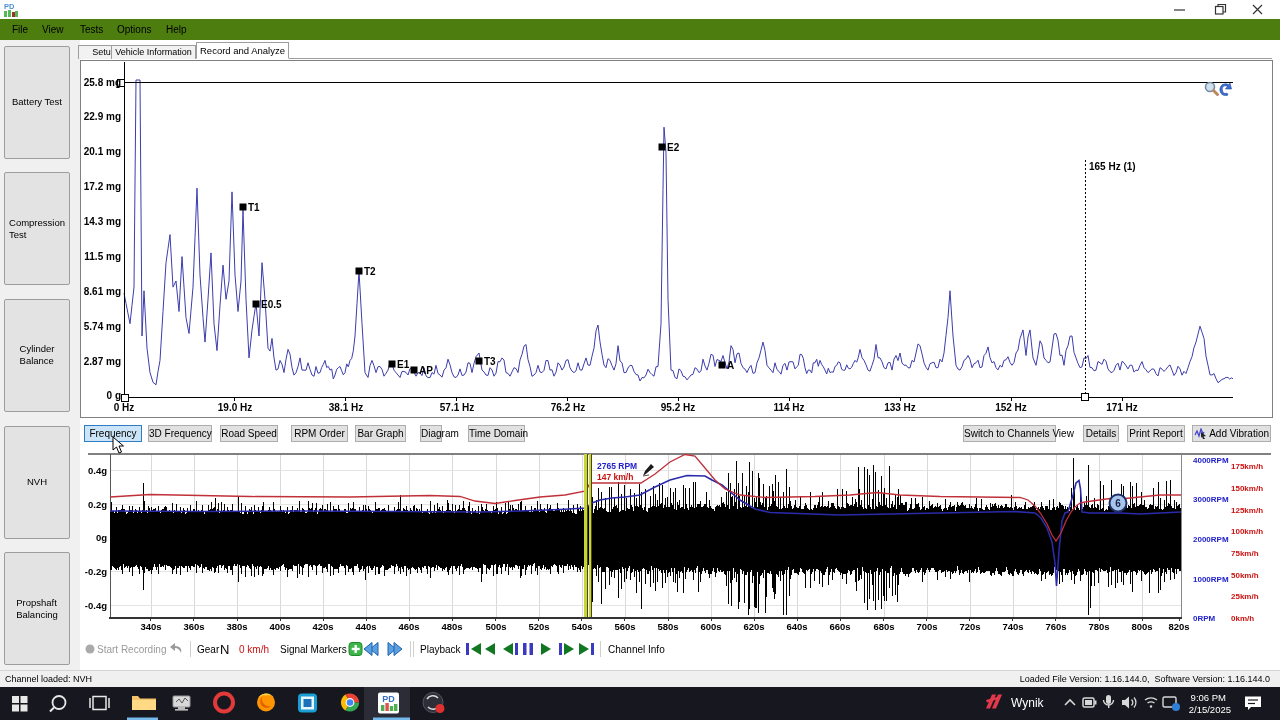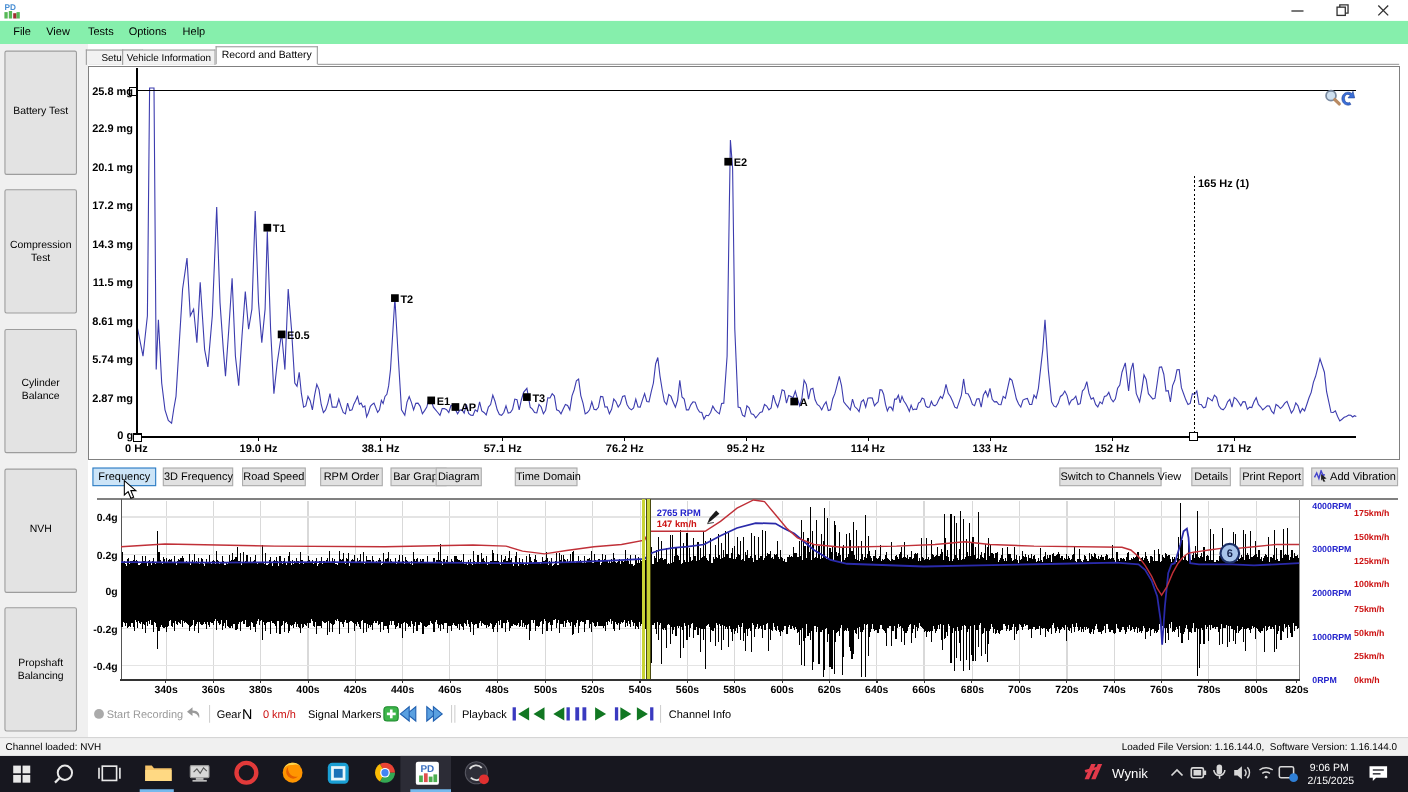--- a/index.html
+++ b/index.html
@@ -6,21 +6,21 @@
 .ax { font:bold 10px "Liberation Sans",sans-serif; fill:#000; }
 .ax2 { font:bold 9.5px "Liberation Sans",sans-serif; fill:#000; }
 .mk { font:bold 10px "Liberation Sans",sans-serif; fill:#000; }
 .rpm { font:bold 8px "Liberation Sans",sans-serif; fill:#2222cc; }
 .kmh { font:bold 8px "Liberation Sans",sans-serif; fill:#cc1111; }
 .rpmbig { font:bold 8.5px "Liberation Sans",sans-serif; fill:#2222cc; }
 .kmhbig { font:bold 8.5px "Liberation Sans",sans-serif; fill:#cc1111; }
 .ct { font:10px "Liberation Sans",sans-serif; fill:#000; }
 .sbtn { position:absolute; left:4px; width:66px; height:113px; background:#e3e3e3;
   border:1px solid #9d9d9d; border-radius:2px; font-size:9.5px; color:#000;
-  display:flex; align-items:center; justify-content:center; text-align:center; line-height:12px; }
+  display:flex; align-items:center; justify-content:center; line-height:12px; }
 .vbtn { position:absolute; top:424.5px; height:17px; background:#e1e1e1; border:1px solid #adadad;
   font-size:10px; color:#000; text-align:center; line-height:15px; white-space:nowrap; }
 .vbtn.sel { background:#cce4f7; border:1px solid #2d7cc4; }
 .tab { position:absolute; top:45px; height:14px; background:#f2f2f2; border:1px solid #9d9d9d;
   border-bottom:none; font-size:9px; text-align:center; line-height:13px; white-space:nowrap; }
 </style></head>
 <body>
 <div style="position:absolute;left:0;top:0;width:1280px;height:19px;background:#fff;">
   <svg width="16" height="15" style="position:absolute;left:3px;top:2px">
     <text x="1" y="7" style="font:bold 7.5px 'Liberation Sans',sans-serif;fill:#4a8fd4">PD</text>
@@ -29,38 +29,38 @@
       <rect x="9" y="10" width="3" height="5" fill="#a03030"></rect>
       <rect x="12" y="9" width="3" height="6" fill="#57b857"></rect>
   </svg>
   <svg width="130" height="19" style="position:absolute;left:1150px;top:0">
     <line x1="24" y1="10" x2="35" y2="10" stroke="#333" stroke-width="1.2"></line>
     <rect x="65.5" y="6.5" width="7.5" height="7.5" fill="none" stroke="#333" stroke-width="1.2"></rect>
       <path d="M68 6.5 L68 4.5 L75.5 4.5 L75.5 12 L73 12" fill="none" stroke="#333" stroke-width="1.2"></path>
     <path d="M103 5 L112 14 M112 5 L103 14" stroke="#333" stroke-width="1.2"></path>
   </svg>
 </div>
-<div style="position:absolute;left:0;top:19px;width:1280px;height:21px;background:#86efac;font-size:10px;color:#000">
+<div style="position:absolute;left:0;top:19px;width:1280px;height:21px;background:#4d7c0f;font-size:10px;color:#000">
   <span style="position:absolute;left:12px;top:5px">File</span>
   <span style="position:absolute;left:42px;top:5px">View</span>
   <span style="position:absolute;left:80px;top:5px">Tests</span>
   <span style="position:absolute;left:117px;top:5px">Options</span>
   <span style="position:absolute;left:166px;top:5px">Help</span>
 </div>
 <div style="position:absolute;left:0;top:40px;width:80px;height:630px;background:#f0f0f0"></div>
 <div class="sbtn" style="top:45.5px">Battery Test</div>
 <div class="sbtn" style="top:172.2px">Compression<br>Test</div>
 <div class="sbtn" style="top:298.8px">Cylinder<br>Balance</div>
 <div class="sbtn" style="top:425.5px">NVH</div>
 <div class="sbtn" style="top:552.2px">Propshaft<br>Balancing</div>
 <div style="position:absolute;left:80px;top:40px;width:1200px;height:20px;background:#fff"></div>
 <div style="position:absolute;left:81px;top:58px;width:1191px;height:1px;background:#9d9d9d"></div>
 <div class="tab" style="left:78px;width:52px">Setup</div>
 <div class="tab" style="left:111px;width:85px">Vehicle Information</div>
-<div class="tab" style="left:196px;top:42px;height:17px;width:93px;background:#fff;font-size:9.5px;line-height:16px;z-index:3;border-bottom:1px solid #fff">Record and Battery</div>
+<div class="tab" style="left:196px;top:42px;height:17px;width:93px;background:#fff;font-size:9.5px;line-height:16px;z-index:3;border-bottom:1px solid #fff">Record and Analyze</div>
 <svg width="1280" height="450" style="position:absolute;left:0;top:0" shape-rendering="crispEdges">
 <rect x="80.5" y="60.5" width="1192" height="357" fill="#fff" stroke="#808080"></rect>
 <g shape-rendering="auto">
 <polyline points="124.0,293.2 126.0,303.4 128.0,313.6 130.0,323.7 132.0,305.4 134.0,287.1 136.0,80.0 138.0,80.0 140.0,80.0 142.0,336.0 144.0,290.8 147.0,348.2 150.0,372.6 153.0,382.3 156.0,384.8 158.0,371.6 160.0,360.4 163.0,311.5 166.0,262.7 168.0,248.7 170.0,234.6 173.0,287.1 176.0,281.0 179.0,311.5 182.0,256.6 184.0,287.1 186.0,317.6 189.0,333.5 191.0,310.3 193.0,287.1 195.0,237.7 197.0,188.2 200.0,274.9 203.0,317.6 205.0,342.1 208.0,299.3 211.0,252.9 214.0,323.7 217.0,350.6 220.0,305.4 223.0,265.1 226.0,299.3 229.0,281.0 232.0,191.9 235.0,274.9 238.0,311.5 241.0,281.0 243.0,210.2 246.0,299.3 249.0,357.9 252.0,329.9 254.0,316.4 256.0,303.0 259.0,336.0 262.0,262.7 265.0,299.3 268.0,348.2 270.0,351.1 272.0,338.4 274.0,357.9 276.0,370.1 278.0,369.0 280.0,360.4 282.0,364.3 284.0,372.6 286.0,359.4 288.0,349.4 290.0,354.2 292.0,367.7 294.0,375.1 296.0,372.6 298.0,366.7 300.0,357.9 302.0,370.1 304.0,370.1 306.0,370.2 308.0,362.8 310.0,369.4 312.0,375.0 314.0,376.3 316.0,366.5 318.0,373.3 320.0,372.6 321.7,367.4 323.3,364.4 325.0,360.4 326.7,367.5 328.3,366.4 330.0,370.1 331.7,369.0 333.3,379.0 335.0,375.0 336.7,369.4 338.3,367.7 340.0,366.5 341.7,370.8 343.3,374.8 345.0,372.6 346.7,363.9 348.3,366.9 350.0,360.4 351.7,358.4 353.3,350.8 355.0,336.0 357.0,303.6 359.0,271.2 362.0,323.7 365.0,372.6 368.0,377.5 370.0,365.6 372.0,360.4 374.0,365.8 376.0,372.6 378.0,366.7 380.0,366.5 382.0,369.4 384.0,376.2 386.0,373.3 388.0,370.1 390.0,362.2 392.0,364.0 394.0,370.2 396.0,372.6 398.0,375.0 400.0,377.5 402.0,371.5 404.0,371.4 406.0,372.4 408.0,375.0 410.0,368.6 412.0,368.9 414.0,372.2 416.0,376.2 418.0,372.8 420.0,372.6 422.0,375.6 424.0,367.7 426.0,375.9 428.0,377.5 430.0,377.6 432.0,372.6 434.0,374.1 436.0,365.3 438.0,373.5 440.0,375.0 442.0,377.2 444.0,370.1 446.0,367.8 448.0,359.2 450.0,364.8 452.0,372.6 454.0,376.8 456.0,377.5 458.0,375.0 460.0,368.9 462.0,375.5 464.0,375.0 466.0,372.0 468.0,362.8 470.0,363.3 472.0,372.6 474.0,363.4 476.0,356.7 479.0,353.0 482.0,370.1 484.0,371.9 486.0,375.0 488.0,375.4 490.0,367.7 492.0,370.0 494.0,376.2 496.0,373.1 498.0,361.6 500.0,361.8 502.0,357.9 504.0,360.1 506.0,372.6 508.0,373.4 510.0,376.2 512.0,371.9 514.0,367.7 516.0,368.6 518.0,372.6 520.0,359.9 522.0,354.3 524.0,346.1 526.0,344.5 528.0,359.6 530.0,366.5 532.0,376.3 534.0,375.0 536.0,372.6 538.0,365.3 540.0,372.0 542.0,372.6 544.0,370.3 546.0,360.4 548.0,360.6 550.0,370.1 552.0,369.8 554.0,376.2 556.0,372.1 558.0,362.8 560.0,365.2 562.0,370.1 564.0,367.0 566.0,360.4 568.0,359.7 570.0,367.7 572.0,371.1 574.0,372.6 576.0,370.8 578.0,362.8 580.0,369.9 582.0,370.1 584.0,363.8 586.0,357.9 588.0,365.0 590.0,365.3 592.0,356.2 594.0,348.2 596.0,330.9 598.0,325.0 600.0,341.9 602.0,354.3 604.0,365.0 606.0,367.7 608.0,358.7 610.0,360.4 612.0,365.7 614.0,370.1 616.0,363.7 618.0,345.7 620.0,360.9 622.0,362.8 624.0,372.6 626.0,372.6 628.0,368.0 630.0,365.3 632.0,365.6 634.0,371.4 636.0,374.5 638.0,375.0 640.0,381.0 642.0,377.5 644.0,377.9 646.0,375.0 648.0,369.2 650.0,372.6 652.0,374.6 654.0,376.2 656.0,366.8 658.0,366.5 661.0,323.7 663.0,189.4 664.0,127.2 666.0,152.8 668.0,299.3 671.0,370.1 673.0,370.6 675.0,377.5 677.0,378.7 679.0,368.9 681.0,370.7 683.0,376.2 685.0,376.8 687.0,379.9 689.0,377.5 691.0,375.0 693.0,374.3 695.0,367.7 697.0,369.1 699.0,372.6 701.0,370.9 703.0,359.2 705.0,365.9 707.0,370.1 709.0,363.3 711.0,354.3 713.0,355.3 715.0,366.5 717.0,359.5 719.0,360.4 721.0,361.5 723.0,355.5 725.0,362.7 727.0,368.9 729.0,362.0 731.0,345.7 733.0,349.4 735.0,362.8 737.0,353.8 739.0,353.0 741.0,363.4 743.0,367.7 745.0,369.1 747.0,372.6 749.0,368.2 751.0,365.3 753.0,373.3 755.0,372.6 757.0,362.7 759.0,357.9 761.0,350.1 763.0,342.1 765.0,350.5 767.0,365.3 769.0,367.9 771.0,370.1 773.0,372.7 775.0,362.8 777.0,369.6 779.0,371.4 781.0,374.2 783.0,365.3 785.0,363.4 787.0,370.1 789.0,362.0 791.0,361.6 793.0,361.9 795.0,368.9 796.7,366.8 798.3,365.3 800.0,354.3 801.7,354.6 803.3,358.4 805.0,367.7 806.7,373.6 808.3,370.0 810.0,370.1 811.7,373.0 813.3,362.8 815.0,362.8 816.7,359.3 818.3,366.3 820.0,360.4 821.7,364.5 823.3,366.8 825.0,370.1 826.7,374.0 828.3,368.3 830.0,372.6 831.7,371.9 833.3,372.2 835.0,366.5 836.7,365.3 838.3,361.9 840.0,362.8 841.7,369.3 843.3,370.3 845.0,370.1 846.7,364.8 848.3,368.2 850.0,368.9 851.7,367.3 853.3,363.6 855.0,360.4 856.7,362.2 858.3,357.4 860.0,349.4 862.0,357.6 864.0,360.4 866.0,364.8 868.0,370.1 870.0,371.2 872.0,365.3 874.0,359.2 876.0,344.5 878.0,357.7 880.0,357.9 882.0,361.8 884.0,367.7 886.0,368.9 888.0,362.8 890.0,362.4 892.0,370.1 894.0,359.1 896.0,355.5 898.0,360.6 900.0,353.0 902.0,363.0 904.0,365.3 906.0,365.1 908.0,367.7 910.0,367.9 912.0,360.4 914.0,362.0 916.0,353.0 918.0,343.9 920.0,345.7 922.0,353.9 924.0,362.8 926.0,367.3 928.0,370.1 930.0,363.7 932.0,362.8 934.0,362.2 936.0,367.7 938.0,367.6 940.0,359.2 942.0,361.9 944.0,353.0 946.0,335.3 948.0,317.6 950.0,290.8 953.0,336.0 956.0,365.3 958.0,369.0 960.0,370.1 962.0,366.7 964.0,360.4 966.0,358.9 968.0,355.5 970.0,359.4 972.0,367.7 974.0,363.8 976.0,362.8 978.0,360.2 980.0,367.7 982.0,367.0 984.0,355.5 986.0,353.2 988.0,346.9 990.0,357.6 992.0,362.8 994.0,361.6 996.0,367.7 998.0,369.9 1000.0,365.3 1002.0,367.1 1004.0,360.4 1006.0,359.8 1008.0,356.7 1010.0,362.5 1012.0,365.3 1014.0,362.5 1016.0,353.0 1018.0,350.0 1020.0,338.4 1023.0,329.9 1026.0,355.5 1028.0,337.0 1030.0,329.9 1033.0,357.9 1036.0,365.3 1038.0,354.4 1040.0,340.8 1042.0,344.9 1044.0,357.9 1046.0,360.3 1048.0,362.8 1050.0,362.0 1052.0,348.2 1054.0,333.9 1056.0,333.5 1058.0,340.2 1060.0,355.5 1062.0,355.1 1064.0,365.3 1066.0,350.5 1068.0,345.7 1070.0,336.2 1072.0,336.0 1074.0,352.4 1076.0,357.9 1078.0,363.5 1080.0,367.7 1082.0,366.8 1084.0,357.9 1086.0,358.6 1088.0,355.5 1090.0,367.5 1092.0,367.7 1094.0,370.8 1096.0,370.1 1098.0,361.5 1100.0,362.8 1102.0,364.4 1104.0,359.2 1106.0,361.2 1108.0,368.9 1110.0,371.7 1112.0,372.6 1114.0,370.3 1116.0,365.3 1118.0,363.1 1120.0,370.1 1122.0,361.3 1124.0,362.8 1126.0,365.7 1128.0,368.9 1130.0,365.1 1132.0,365.3 1134.0,372.1 1136.0,370.1 1138.0,370.5 1140.0,365.3 1142.0,361.6 1144.0,367.7 1146.0,369.8 1148.0,372.6 1150.0,370.8 1152.0,368.9 1154.0,369.2 1156.0,373.8 1158.0,376.0 1160.0,367.7 1162.0,369.1 1164.0,371.4 1166.0,369.4 1168.0,366.5 1170.0,364.9 1172.0,370.1 1174.0,375.5 1176.0,372.6 1178.0,366.3 1180.0,368.9 1182.0,375.2 1184.0,371.4 1186.0,373.5 1188.0,367.7 1190.0,361.6 1192.0,356.7 1194.0,347.6 1196.0,342.1 1198.0,334.1 1200.0,326.2 1202.0,332.3 1204.0,338.4 1206.0,356.1 1208.0,365.3 1210.0,374.8 1212.0,375.0 1214.0,373.5 1216.0,378.7 1218.0,382.7 1220.0,381.1 1222.0,379.4 1224.0,378.7 1226.0,377.4 1228.0,377.5 1229.7,379.1 1231.3,377.9 1233,378.7" fill="none" stroke="#3c3cae" stroke-width="1"></polyline>
 </g>
 <line x1="124.5" y1="62" x2="124.5" y2="397" stroke="#000"></line>
 <line x1="124" y1="397.5" x2="1233" y2="397.5" stroke="#000" stroke-width="1.5"></line>
 <line x1="124" y1="82.5" x2="1233" y2="82.5" stroke="#000"></line>
 <line x1="124.0" y1="397" x2="124.0" y2="401" stroke="#000"></line>
     <line x1="234.9" y1="397" x2="234.9" y2="401" stroke="#000"></line>
@@ -121,21 +121,21 @@
 <g transform="translate(1217,81)">
         <path d="M3 10 C2 4 8 1 12 4 L13 2 L14.5 8 L8.5 8 L10.5 5.5 C7 3.5 4.5 6 5.5 10 C6 12.5 9 13 10 12 L11 14 C8 15.5 3.8 14 3 10 Z" fill="#3a6fd8" stroke="#24479c" stroke-width="0.6"></path>
       </g>
 </g>
 </svg>
 <div class="vbtn sel" style="left:84px;width:58px">Frequency</div>
 <div class="vbtn" style="left:148px;width:64px">3D Frequency</div>
 <div class="vbtn" style="left:220px;width:58px">Road Speed</div>
 <div class="vbtn" style="left:291px;width:57px">RPM Order</div>
 <div class="vbtn" style="left:355px;width:51px">Bar Graph</div>
-<div class="vbtn" style="left:396px;width:42px">Diagram</div>
+<div class="vbtn" style="left:420px;width:22px">Diagram</div>
 <div class="vbtn" style="left:468px;width:57px">Time Domain</div>
 <div class="vbtn" style="left:963px;width:93px">Switch to Channels View</div>
 <div class="vbtn" style="left:1083px;width:36px">Details</div>
 <div class="vbtn" style="left:1127px;width:58px">Print Report</div>
 <div class="vbtn" style="left:1192px;width:79px"><svg width="13" height="11" viewBox="0 0 13 11" style="vertical-align:-2px">
       <path d="M1 7 L3 3 L5 8 L7 1 L9 6 L10 4" stroke="#4444cc" fill="none" stroke-width="1.3"></path>
       <path d="M7 4 L12 8 L9.5 8.5 L11 11 L9 11 L8 8.5 L7 10 Z" fill="#222"></path>
     </svg> Add Vibration</div>
 <svg width="1280" height="215" style="position:absolute;left:0;top:448px" shape-rendering="crispEdges">
 <g transform="translate(0,-448)">

